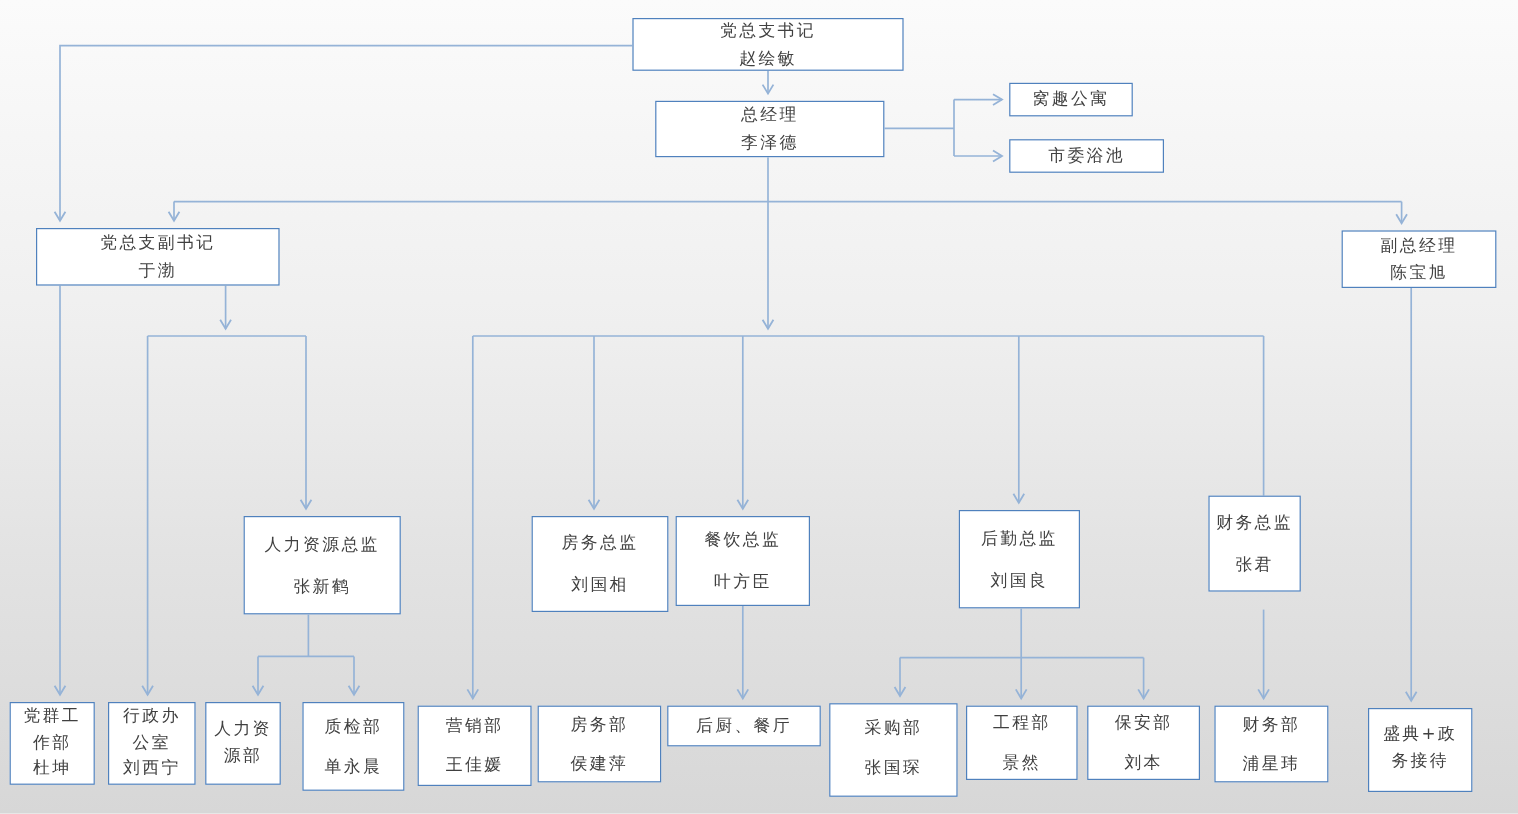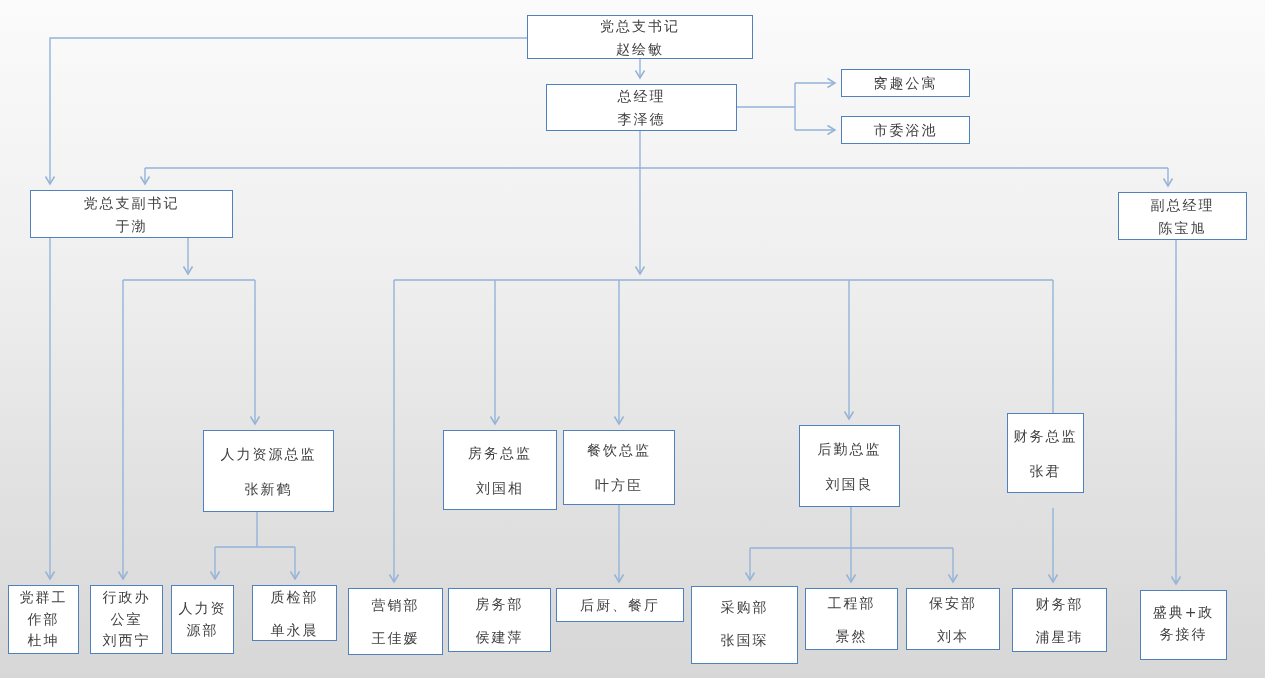--- a/index.html
+++ b/index.html
@@ -74,21 +74,21 @@
   <div class="box two" style="left:527px;top:15px;width:226px;height:44px">
     <span class="t">党总支书记</span>
     <span class="n">赵绘敏</span>
   </div>
 
   <div class="box two" style="left:546px;top:84px;width:191px;height:47px">
     <span class="t">总经理</span>
     <span class="n">李泽德</span>
   </div>
 
-  <div class="box one" style="left:841px;top:69px;width:129px;height:28px">
+  <div class="box one" style="left:841px;top:69px;width:103px;height:28px">
     <span>窝趣公寓</span>
   </div>
 
   <div class="box one" style="left:841px;top:116px;width:129px;height:28px">
     <span>市委浴池</span>
   </div>
 
   <div class="box two" style="left:30px;top:190px;width:203px;height:48px">
     <span class="t">党总支副书记</span>
     <span class="n">于渤</span>
@@ -131,21 +131,21 @@
 
   <div class="box b3" style="left:90px;top:585px;width:73px;height:69px">
     <span class="t">行政办公室</span>
     <span class="n">刘西宁</span>
   </div>
 
   <div class="box b3" style="left:171px;top:585px;width:63px;height:69px">
     <span>人力资源部</span>
   </div>
 
-  <div class="box bg" style="left:252px;top:585px;width:85px;height:56px">
+  <div class="box bg" style="left:252px;top:585px;width:85px;height:74px">
     <span class="t">质检部</span>
     <span class="n">单永晨</span>
   </div>
 
   <div class="box bg" style="left:348px;top:588px;width:95px;height:67px">
     <span class="t">营销部</span>
     <span class="n">王佳媛</span>
   </div>
 
   <div class="box bg" style="left:448px;top:588px;width:103px;height:64px">

